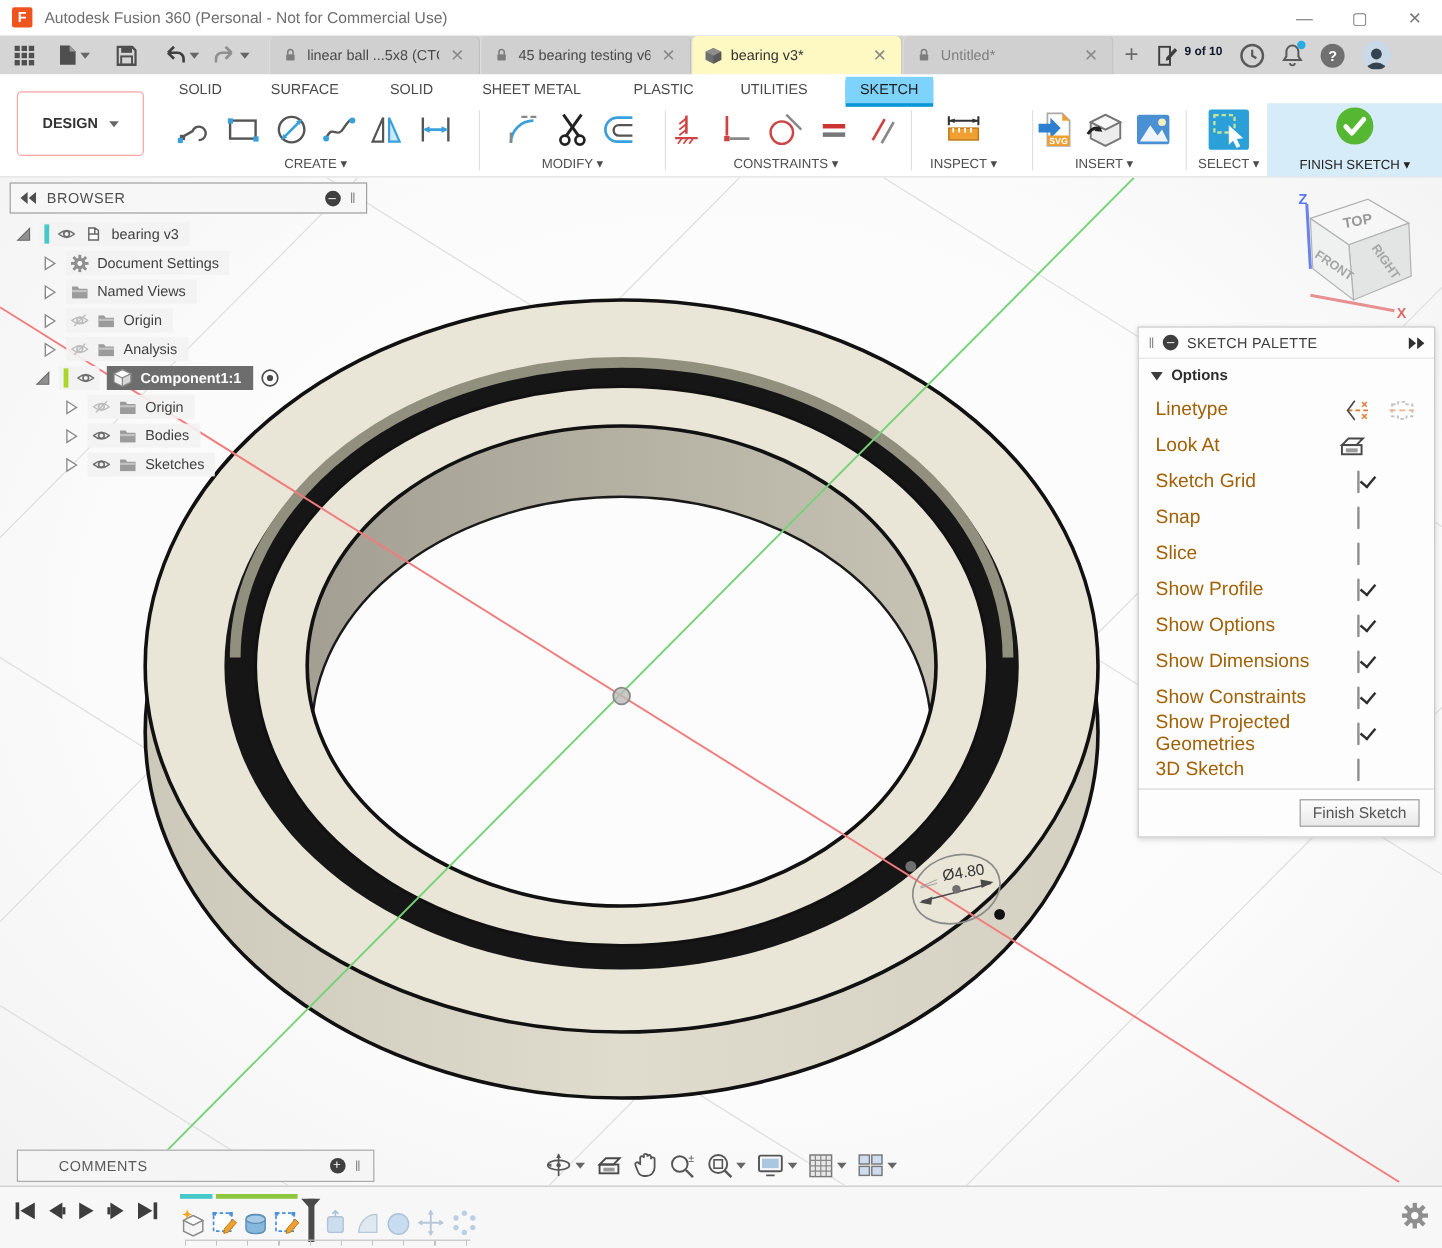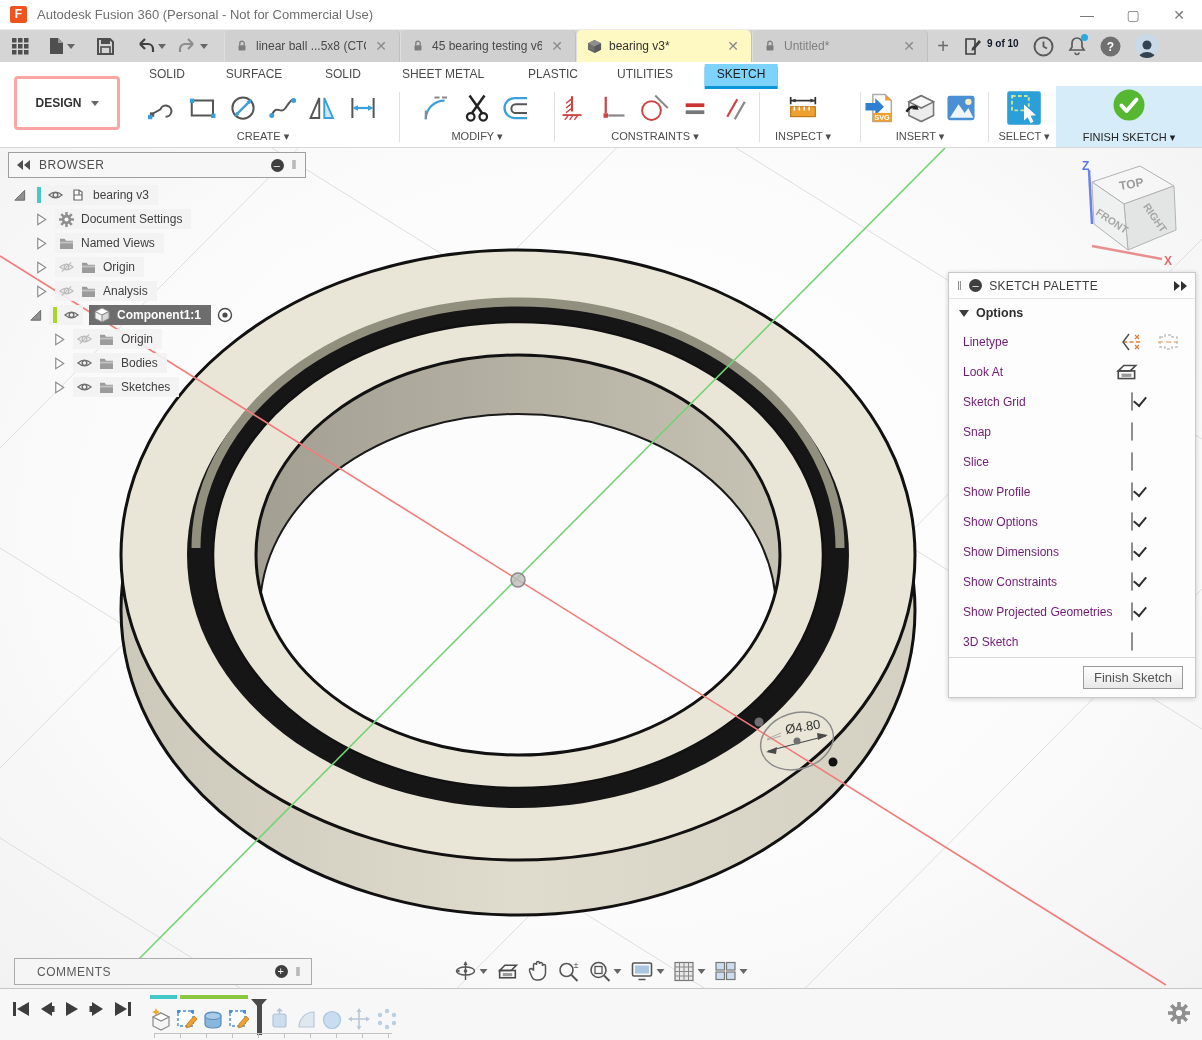--- a/index.html
+++ b/index.html
@@ -24,21 +24,21 @@
 .dtab .x{color:#8a8a8a;font-size:14px;padding:0 2px}
 .plusbtn{width:30px;height:32px;font-size:20px;color:#6a6a6a;display:flex;align-items:center;justify-content:center;cursor:pointer}
 .jobstatus{display:flex;align-items:flex-start;gap:5px;font-size:10px;color:#0f172a;font-weight:bold;margin-left:6px;cursor:pointer}
 .tb-right{display:flex;align-items:center;gap:14px;margin-left:14px}
 .bell-wrap{position:relative}
 .bell-dot{position:absolute;right:-2px;top:-2px;width:7px;height:7px;border-radius:50%;background:#29abe2}
 .avatar{width:24px;height:24px;border-radius:50%;background:#c9d9e7;overflow:hidden;display:flex;align-items:flex-end;justify-content:center;cursor:pointer}
 
 
 .ribbon{position:absolute;left:0;top:62px;width:100%;height:86px;background:#fff;border-bottom:1px solid #d8d8d8}
-.design-btn{position:absolute;left:14px;top:14px;width:106px;height:54px;border:3px solid #fca5a5;border-radius:4px;display:flex;align-items:center;justify-content:center;font-size:12px;font-weight:bold;color:#333;cursor:pointer;gap:6px}
+.design-btn{position:absolute;left:14px;top:14px;width:106px;height:54px;border:1px solid #fca5a5;border-radius:4px;display:flex;align-items:center;justify-content:center;font-size:12px;font-weight:bold;color:#333;cursor:pointer;gap:6px}
 .rtab{position:absolute;top:2px;height:22px;transform:translateX(-50%);padding:3px 12px;font-size:12px;color:#4a4a4a;cursor:pointer;white-space:nowrap}
 .rtab.active{background:#7dd3fc;color:#1c1c1c;box-shadow:0 3px 0 #0a96d8}
 .rgroup{position:absolute;top:26px;height:58px;display:flex;flex-direction:column;align-items:center;justify-content:space-between}
 .rgroup .icons{display:flex;align-items:center;gap:10px;height:40px}
 .grouplabel{font-size:11px;color:#4d4d4d;padding-bottom:3px;cursor:pointer;white-space:nowrap}
 .rdivider{position:absolute;top:30px;height:50px;width:1px;background:#e0e0e0}
 .finishblock{position:absolute;left:1056px;top:24px;width:146px;height:61px;background:#d7ecf9;display:flex;flex-direction:column;align-items:center;justify-content:space-between;cursor:pointer}
 .ribbon-ic{cursor:pointer}
 
 
@@ -57,21 +57,21 @@
 .selstrip{display:flex;align-items:center;gap:7px;background:#6d6d6d;color:#fff;font-weight:bold;font-size:12px;padding:1px 10px 1px 5px;height:20px}
 .minus-circle{width:13px;height:13px;border-radius:50%;background:#3f3f3f;color:#fff;font-size:11px;line-height:12px;text-align:center}
 
 
 .palette{position:absolute;left:948px;top:124px;width:248px;background:#fdfdfd;border:1px solid #c9c9c9;box-shadow:0 1px 5px rgba(0,0,0,.18)}
 .pheader{height:26px;display:flex;align-items:center;gap:7px;padding:0 8px;border-bottom:1px solid #e3e3e3;font-size:12px;color:#3c3c3c;letter-spacing:.3px}
 .pheader .sp{flex:1}
 .psection{height:28px;display:flex;align-items:center;gap:7px;padding:0 10px;font-size:12.5px;font-weight:bold;color:#2e2e2e}
 .tri-down{width:0;height:0;border-left:5px solid transparent;border-right:5px solid transparent;border-top:7px solid #3c3c3c}
 .prow{display:flex;align-items:center;height:30px;padding:0 14px}
-.prow .lbl{flex:1;font-size:12px;color:#701a75}
+.prow .lbl{flex:1;font-size:16px;color:#a16207}
 .cbwrap{margin-right:48px}
 .cb{width:17px;height:17px;border:1px solid #8f8f8f;border-radius:3px;background:linear-gradient(#fdfdfd,#e6e6e6);position:relative;cursor:pointer}
 .cb.checked::after{content:"";position:absolute;left:4px;top:1px;width:6px;height:10px;border-right:2px solid #2e2e2e;border-bottom:2px solid #2e2e2e;transform:rotate(40deg)}
 .pfooter{border-top:1px solid #d8d8d8;padding:8px 12px;text-align:right}
 .finish-btn{font-size:13px;color:#555;background:linear-gradient(#fefefe,#e8e8e8);border:1px solid #9a9a9a;padding:3px 10px;cursor:pointer;font-family:"Liberation Sans",sans-serif}
 
 
 .viewcube{position:absolute;right:16px;top:6px;width:130px;height:114px;cursor:pointer}
 
 
@@ -722,21 +722,21 @@
       <div class="prow">
         <span class="lbl">3D Sketch</span>
         <span class="cbwrap"><span class="cb"></span></span>
       </div>
       <div class="pfooter">
         <button class="finish-btn">Finish Sketch</button>
       </div>
     </div>
 
     <div class="comments">
-      <span style="margin-left:12px">COMMENTS</span>
+      <span style="margin-left:24px">COMMENTS</span>
       <span class="sp"></span>
       <span class="minus-circle">+</span>
       <span class="grip">‖</span>
     </div>
 
     <div class="navbar">
       <span class="nav-ic">
         <svg width="22" height="22" viewBox="0 0 22 22">
             <ellipse cx="11" cy="11" rx="9" ry="4" fill="none" stroke="#555" stroke-width="1.4"></ellipse>
             <line x1="11" y1="2" x2="11" y2="20" stroke="#555" stroke-width="1.4"></line>

